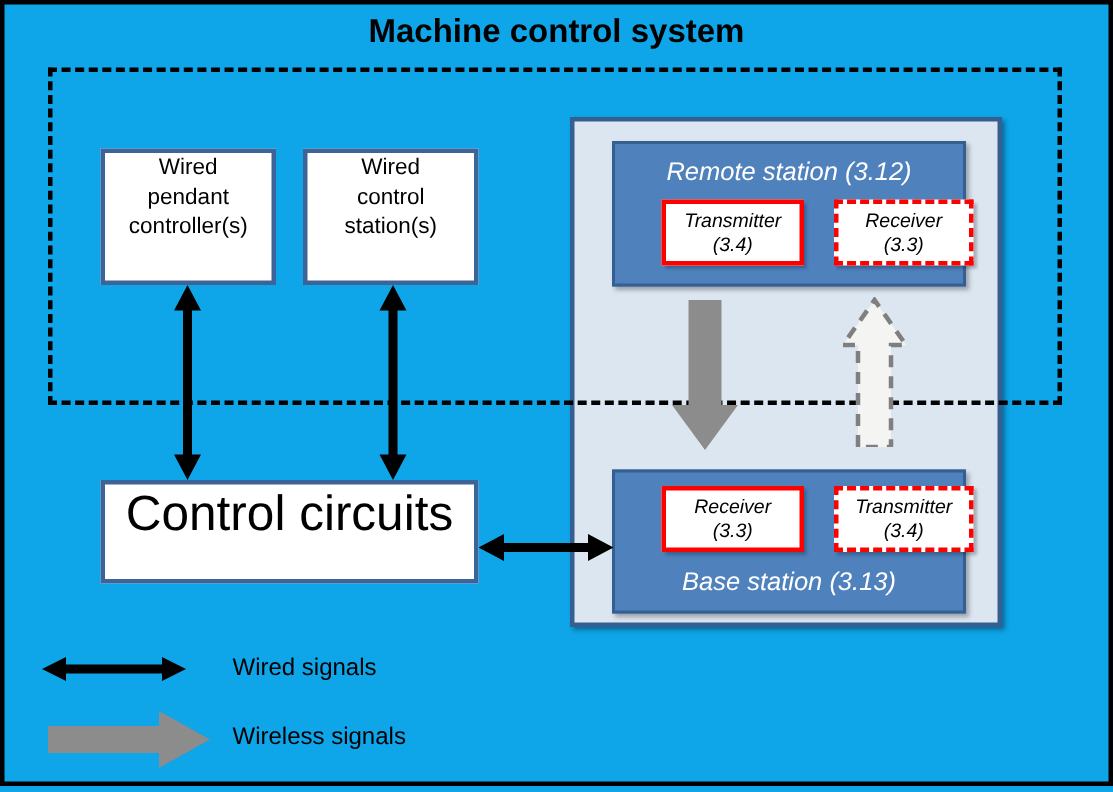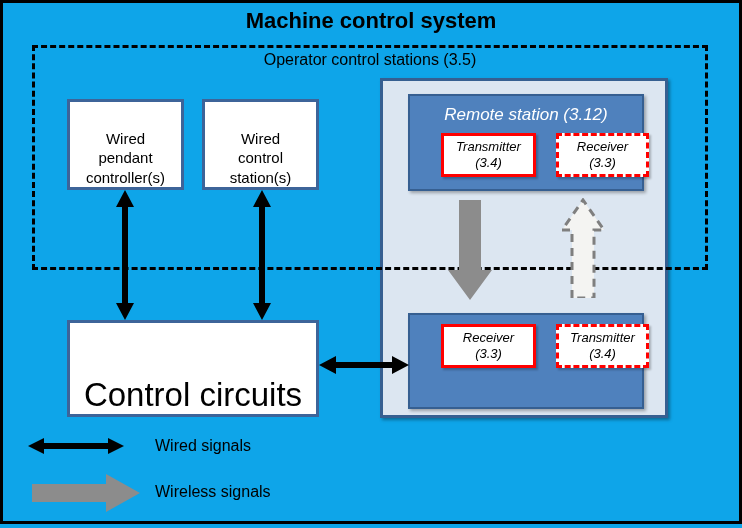--- a/index.html
+++ b/index.html
@@ -32,26 +32,26 @@
     position:absolute;left:32px;top:45px;width:670px;height:219px;
     border:3px dashed var(--black);z-index:5;pointer-events:none;
   }
   .operator-label{
     position:absolute;left:32px;top:51px;width:676px;text-align:center;
     font-size:16px;color:var(--black);z-index:6;
   }
   .box{
     position:absolute;background:var(--white);
     border:3px solid var(--box-border);
-    display:flex;align-items:flex-end;justify-content:center;
+    display:flex;align-items:flex-start;justify-content:center;
     text-align:center;color:var(--black);z-index:4;box-sizing:border-box;
   }
   .pendant{left:67px;top:99px;width:117px;height:91px;font-size:15px;line-height:1.3;}
   .wiredctrl{left:202px;top:99px;width:117px;height:91px;font-size:15px;line-height:1.3;}
-  .circuits{left:67px;top:320px;width:252px;height:97px;font-size:33px;}
+  .circuits{left:67px;top:320px;width:252px;height:69px;font-size:33px;}
   .prewrap{white-space:pre-line;}
   .lightpanel{
     position:absolute;left:380px;top:78px;width:288px;height:340px;
     background:var(--light-blue);border:3px solid var(--dark-border);
     z-index:1;box-sizing:border-box;box-shadow:2px 2px 3px rgba(0,0,0,0.35);
   }
   .station{
     position:absolute;background:var(--station-blue);
     border:2px solid var(--dark-border);z-index:2;box-sizing:border-box;
     box-shadow:2px 2px 3px rgba(0,0,0,0.3);
@@ -91,21 +91,20 @@
 </style>
 </head>
 <body>
 
 <div class="stage">
   <div class="frame"></div>
 
   <div class="title">Machine control system</div>
 
   <div class="dashed-region"></div>
-  <div class="operator-label">Operator control stations (3.5)</div>
 
   <div class="box pendant">
     <span class="prewrap">Wired
 pendant
 controller(s)</span>
   </div>
 
   <div class="box wiredctrl">
     <span class="prewrap">Wired
 control
@@ -127,20 +126,21 @@
 
     <div class="station base">
       <div class="unit solid-red u-left">
         <span class="prewrap">Receiver
 (3.3)</span>
       </div>
       <div class="unit dashed-red u-right">
         <span class="prewrap">Transmitter
 (3.4)</span>
       </div>
+      <div class="station-label">Base station (3.13)</div>
     </div>
   </div>
 
   <div class="box circuits">
     <span>Control circuits</span>
   </div>
 
   <svg class="s" style="left:115px;top:190px;" width="20" height="130" viewBox="0 0 20 130">
     <polygon class="f-black" points="10,0 19,17 13,17 13,113 19,113 10,130 1,113 7,113 7,17 1,17"></polygon>
   </svg>

